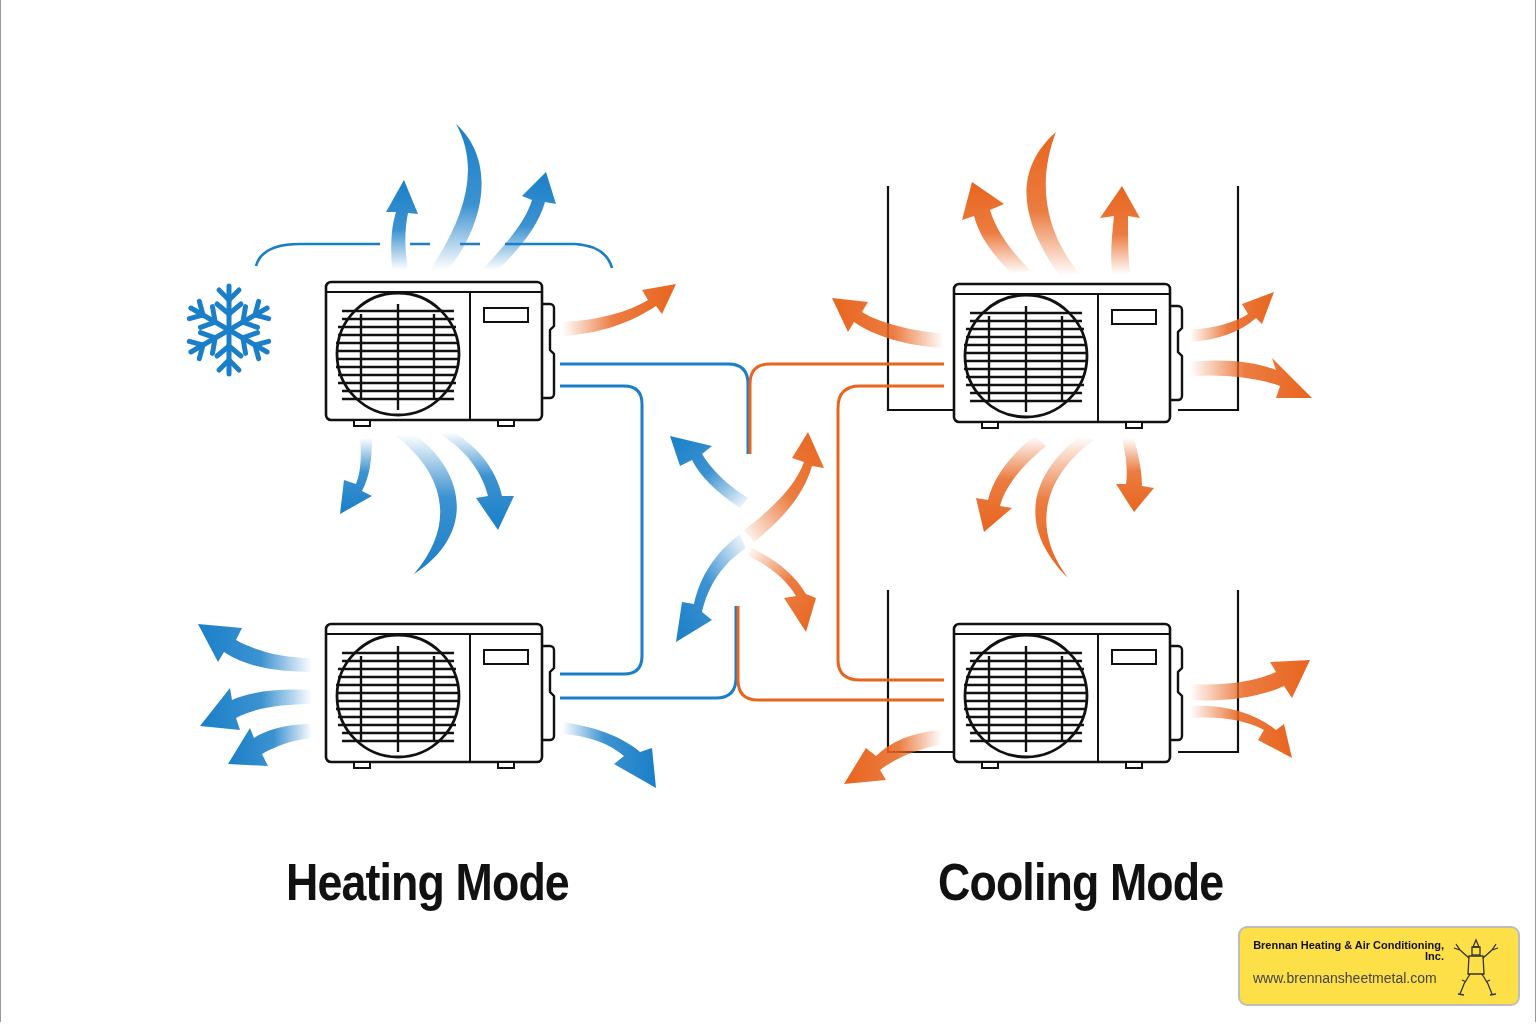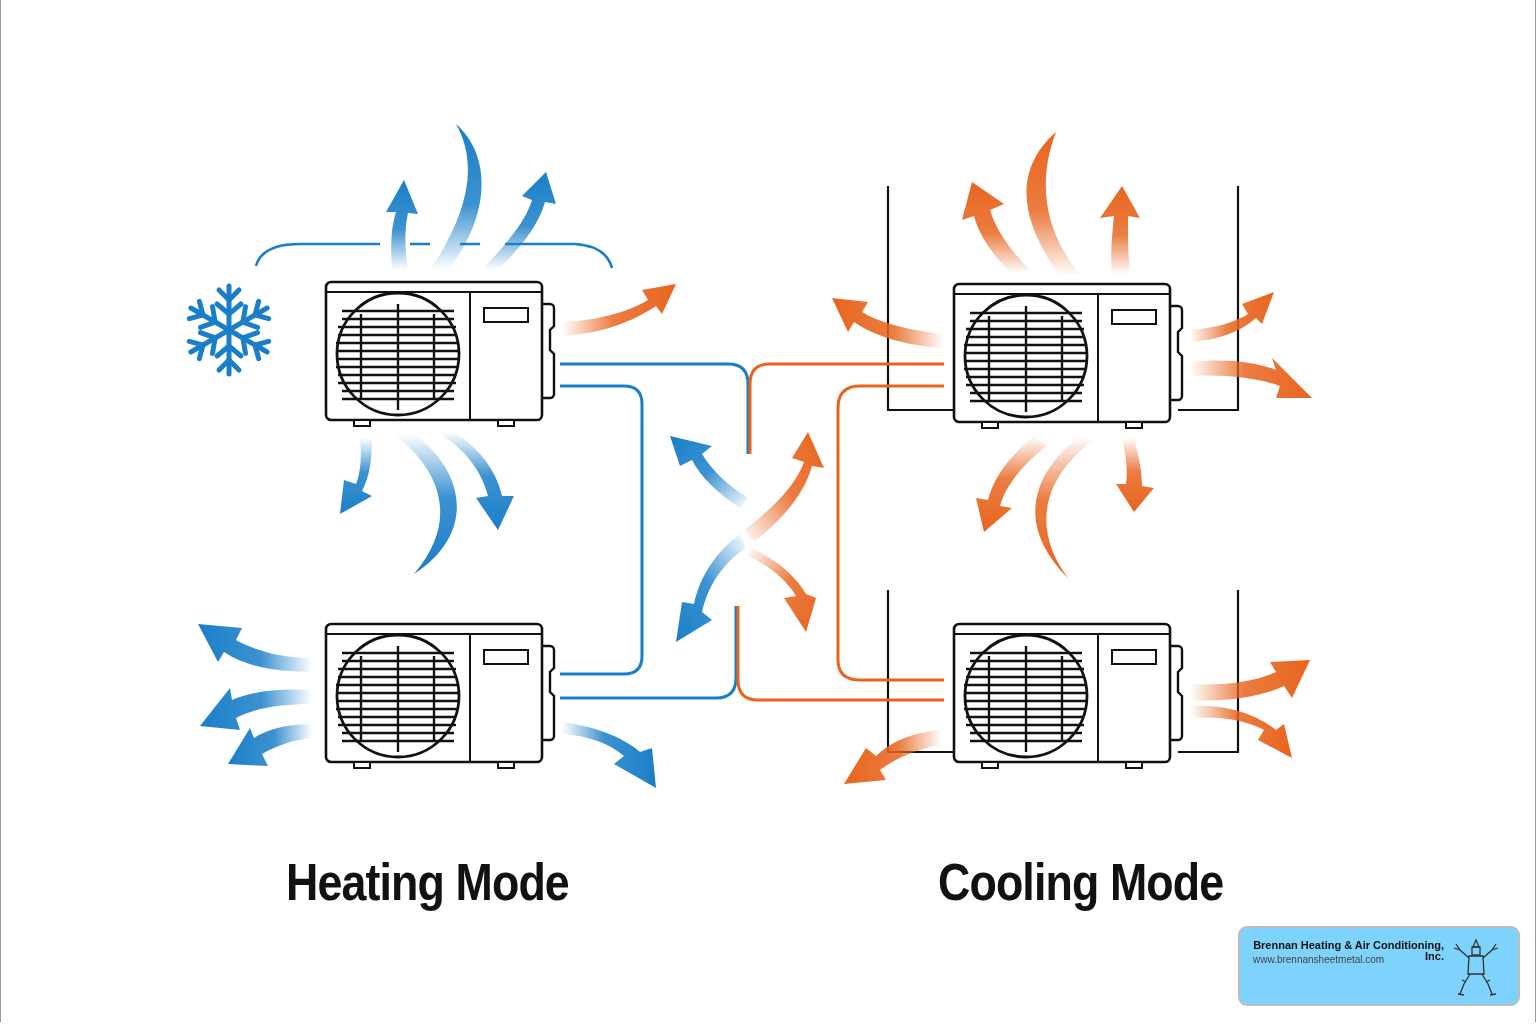--- a/index.html
+++ b/index.html
@@ -2,23 +2,23 @@
 <html><head>
 <meta charset="utf-8">
 <style>
   html, body { margin: 0; padding: 0; background: #ffffff; }
   body { width: 1536px; height: 1024px; position: relative; overflow: hidden; font-family: "Liberation Sans", sans-serif; }
   .frame { position: absolute; left: 0; top: 0; width: 1534px; height: 1022px; border-left: 1px solid #9a9a9a; border-right: 1px solid #9a9a9a; }
   #diagram { position: absolute; left: 0; top: 0; }
   .mode-title { position: absolute; top: 852px; font-family: "Liberation Sans", sans-serif; font-weight: 700; font-size: 52px; color: #111; letter-spacing: -1px; transform: scaleX(0.86); transform-origin: left top; white-space: nowrap; }
   #title-heating { left: 286px; }
   #title-cooling { left: 938px; }
-  .brand { position: absolute; left: 1238px; top: 926px; width: 282px; height: 80px; border: 2px solid #bdbdbd; border-radius: 9px; background: #7dd3fc; box-sizing: border-box; }
+  .brand { position: absolute; left: 1238px; top: 926px; width: 282px; height: 80px; border: 2px solid #bdbdbd; border-radius: 9px; background: #fde047; box-sizing: border-box; }
   .brand-name { position: absolute; right: 74px; top: 12px; width: 210px; text-align: right; font-weight: 700; font-size: 11px; line-height: 11px; color: #111; }
-  .brand-url { position: absolute; left: 13px; top: 26px; font-size: 10px; color: #444; }
+  .brand-url { position: absolute; left: 13px; top: 42px; font-size: 14px; color: #444; }
   .brand-logo { position: absolute; right: 18px; top: 10px; width: 48px; height: 60px; }
 </style>
 </head>
 <body>
 
 <div class="frame"></div>
 
 <svg id="diagram" width="1536" height="1024" viewBox="0 0 1536 1024">
   <defs>
 

